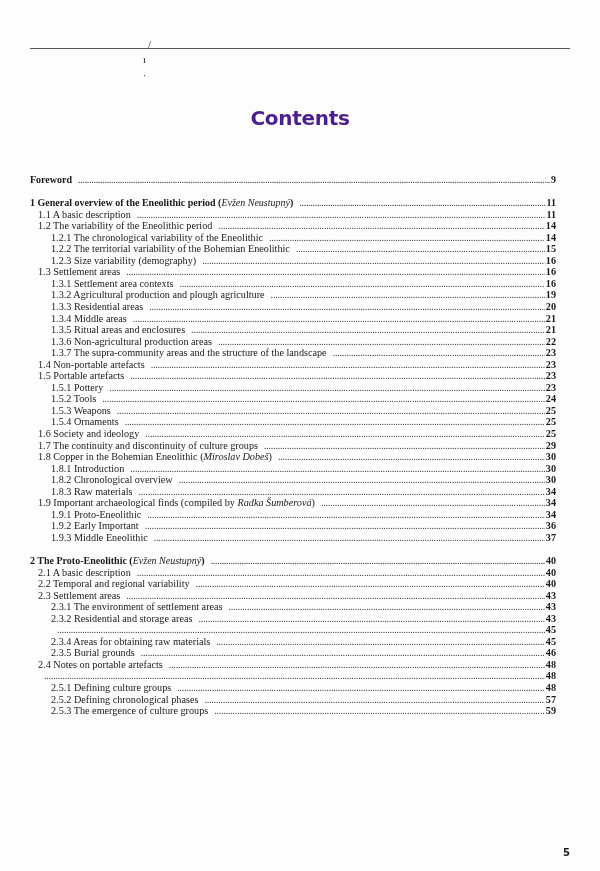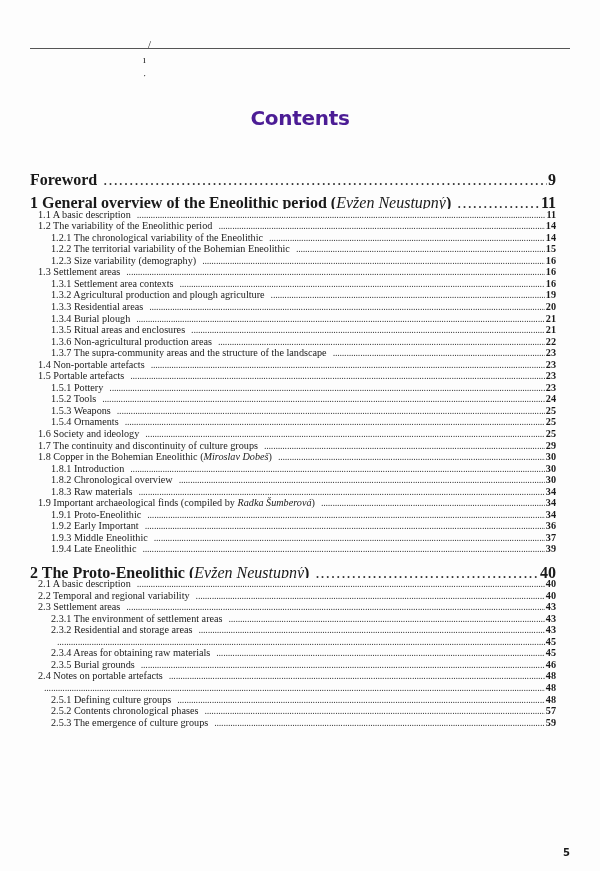--- a/index.html
+++ b/index.html
@@ -6,21 +6,21 @@
   body { width:600px; height:871px; background:#fdfdfd; position:relative; overflow:hidden;
          font-family:"Liberation Serif", serif; color:#1a1a1a; }
   .top-rule { position:absolute; left:30px; top:48px; width:540px; height:1px; background:#555; }
   .mark1 { position:absolute; left:148px; top:38px; font-size:11px; color:#222; }
   .mark2 { position:absolute; left:143px; top:54px; font-size:10px; color:#222; }
   .mark3 { position:absolute; left:143px; top:70px; font-size:10px; color:#222; }
   .title { position:absolute; top:66px; left:0; width:600px; text-align:center;
            font-family:"DejaVu Sans", sans-serif; font-weight:bold; font-size:20px; letter-spacing:-0.3px; color:#4c1d95;margin-top:40px; }
   .toc { position:absolute; left:30px; top:174px; width:526px; font-size:10.2px; }
   .row { display:flex; align-items:baseline; height:11.55px; line-height:11.55px; white-space:nowrap; overflow:hidden; }
-  .row.lvl0 { font-weight:bold; font-size:16px; }
+  .row.lvl0 { font-weight:bold; font-size:10px; }
   .row.lvl1 { padding-left:8px; }
   .row.lvl2 { padding-left:21px; }
   .row .lbl { flex:0 0 auto; }
   .row .lbl i { font-weight:normal; }
   .row .dots { flex:1 1 auto; overflow:hidden; margin:0 1px 0 6px; letter-spacing:1.6px; color:#333; font-weight:normal; }
   .row .dots::before { content:". . . . . . . . . . . . . . . . . . . . . . . . . . . . . . . . . . . . . . . . . . . . . . . . . . . . . . . . . . . . . . . . . . . . . . . . . . . . . . . . . . . . . . . . . . . . . . . . . . . . . . . . . . . . . . . . . . . . . . . . . . . . . . . . . . . . . . . . . . . . . . . . . . . . . . . . . . . . . . . . . . . . . . . . . . . . . . . . . . . . . . . . . . . . . . . . . . . . . . . . . . . . . . . . . . . . . . . . . . . . . . . . . . . . . . . . . . . . . . . . . . . . . . . . . . . . . . . . . . . . . . . . . . ."; letter-spacing:-1.4px; }
   .row .pg { flex:0 0 auto; font-weight:bold; }
   .gap { height:11.5px; }
   .page-num { position:absolute; right:30px; top:847px; font-family:"DejaVu Sans", sans-serif; font-weight:bold; font-size:10px; }
 </style>
@@ -86,21 +86,21 @@
         <span class="lbl"><span>1.3.2 Agricultural production and plough agriculture</span></span>
         <span class="dots"></span>
         <span class="pg">19</span>
       </div>
       <div class="row lvl2">
         <span class="lbl"><span>1.3.3 Residential areas</span></span>
         <span class="dots"></span>
         <span class="pg">20</span>
       </div>
       <div class="row lvl2">
-        <span class="lbl"><span>1.3.4 Burial plough</span></span>
+        <span class="lbl"><span>1.3.4 Middle areas</span></span>
         <span class="dots"></span>
         <span class="pg">21</span>
       </div>
       <div class="row lvl2">
         <span class="lbl"><span>1.3.5 Ritual areas and enclosures</span></span>
         <span class="dots"></span>
         <span class="pg">21</span>
       </div>
       <div class="row lvl2">
         <span class="lbl"><span>1.3.6 Non-agricultural production areas</span></span>
@@ -184,25 +184,20 @@
       </div>
       <div class="row lvl2">
         <span class="lbl"><span>1.9.2 Early Important</span></span>
         <span class="dots"></span>
         <span class="pg">36</span>
       </div>
       <div class="row lvl2">
         <span class="lbl"><span>1.9.3 Middle Eneolithic</span></span>
         <span class="dots"></span>
         <span class="pg">37</span>
-      </div>
-      <div class="row lvl2">
-        <span class="lbl"><span>1.9.4 Late Eneolithic</span></span>
-        <span class="dots"></span>
-        <span class="pg">39</span>
       </div>
     </div>
   <div class="gap"></div>
   <div id="ch2">
       <div class="row lvl0">
         <span class="lbl"><span>2 The Proto-Eneolithic</span> (<i>Evžen Neustupný</i>)</span>
         <span class="dots"></span>
         <span class="pg">40</span>
       </div>
       <div class="row lvl1">
@@ -252,21 +247,21 @@
       <div class="row lvl1">
         <span class="dots"></span>
         <span class="pg">48</span>
       </div>
       <div class="row lvl2">
         <span class="lbl"><span>2.5.1 Defining culture groups</span></span>
         <span class="dots"></span>
         <span class="pg">48</span>
       </div>
       <div class="row lvl2">
-        <span class="lbl"><span>2.5.2 Contents chronological phases</span></span>
+        <span class="lbl"><span>2.5.2 Defining chronological phases</span></span>
         <span class="dots"></span>
         <span class="pg">57</span>
       </div>
       <div class="row lvl2">
         <span class="lbl"><span>2.5.3 The emergence of culture groups</span></span>
         <span class="dots"></span>
         <span class="pg">59</span>
       </div>
     </div>
 </div>

